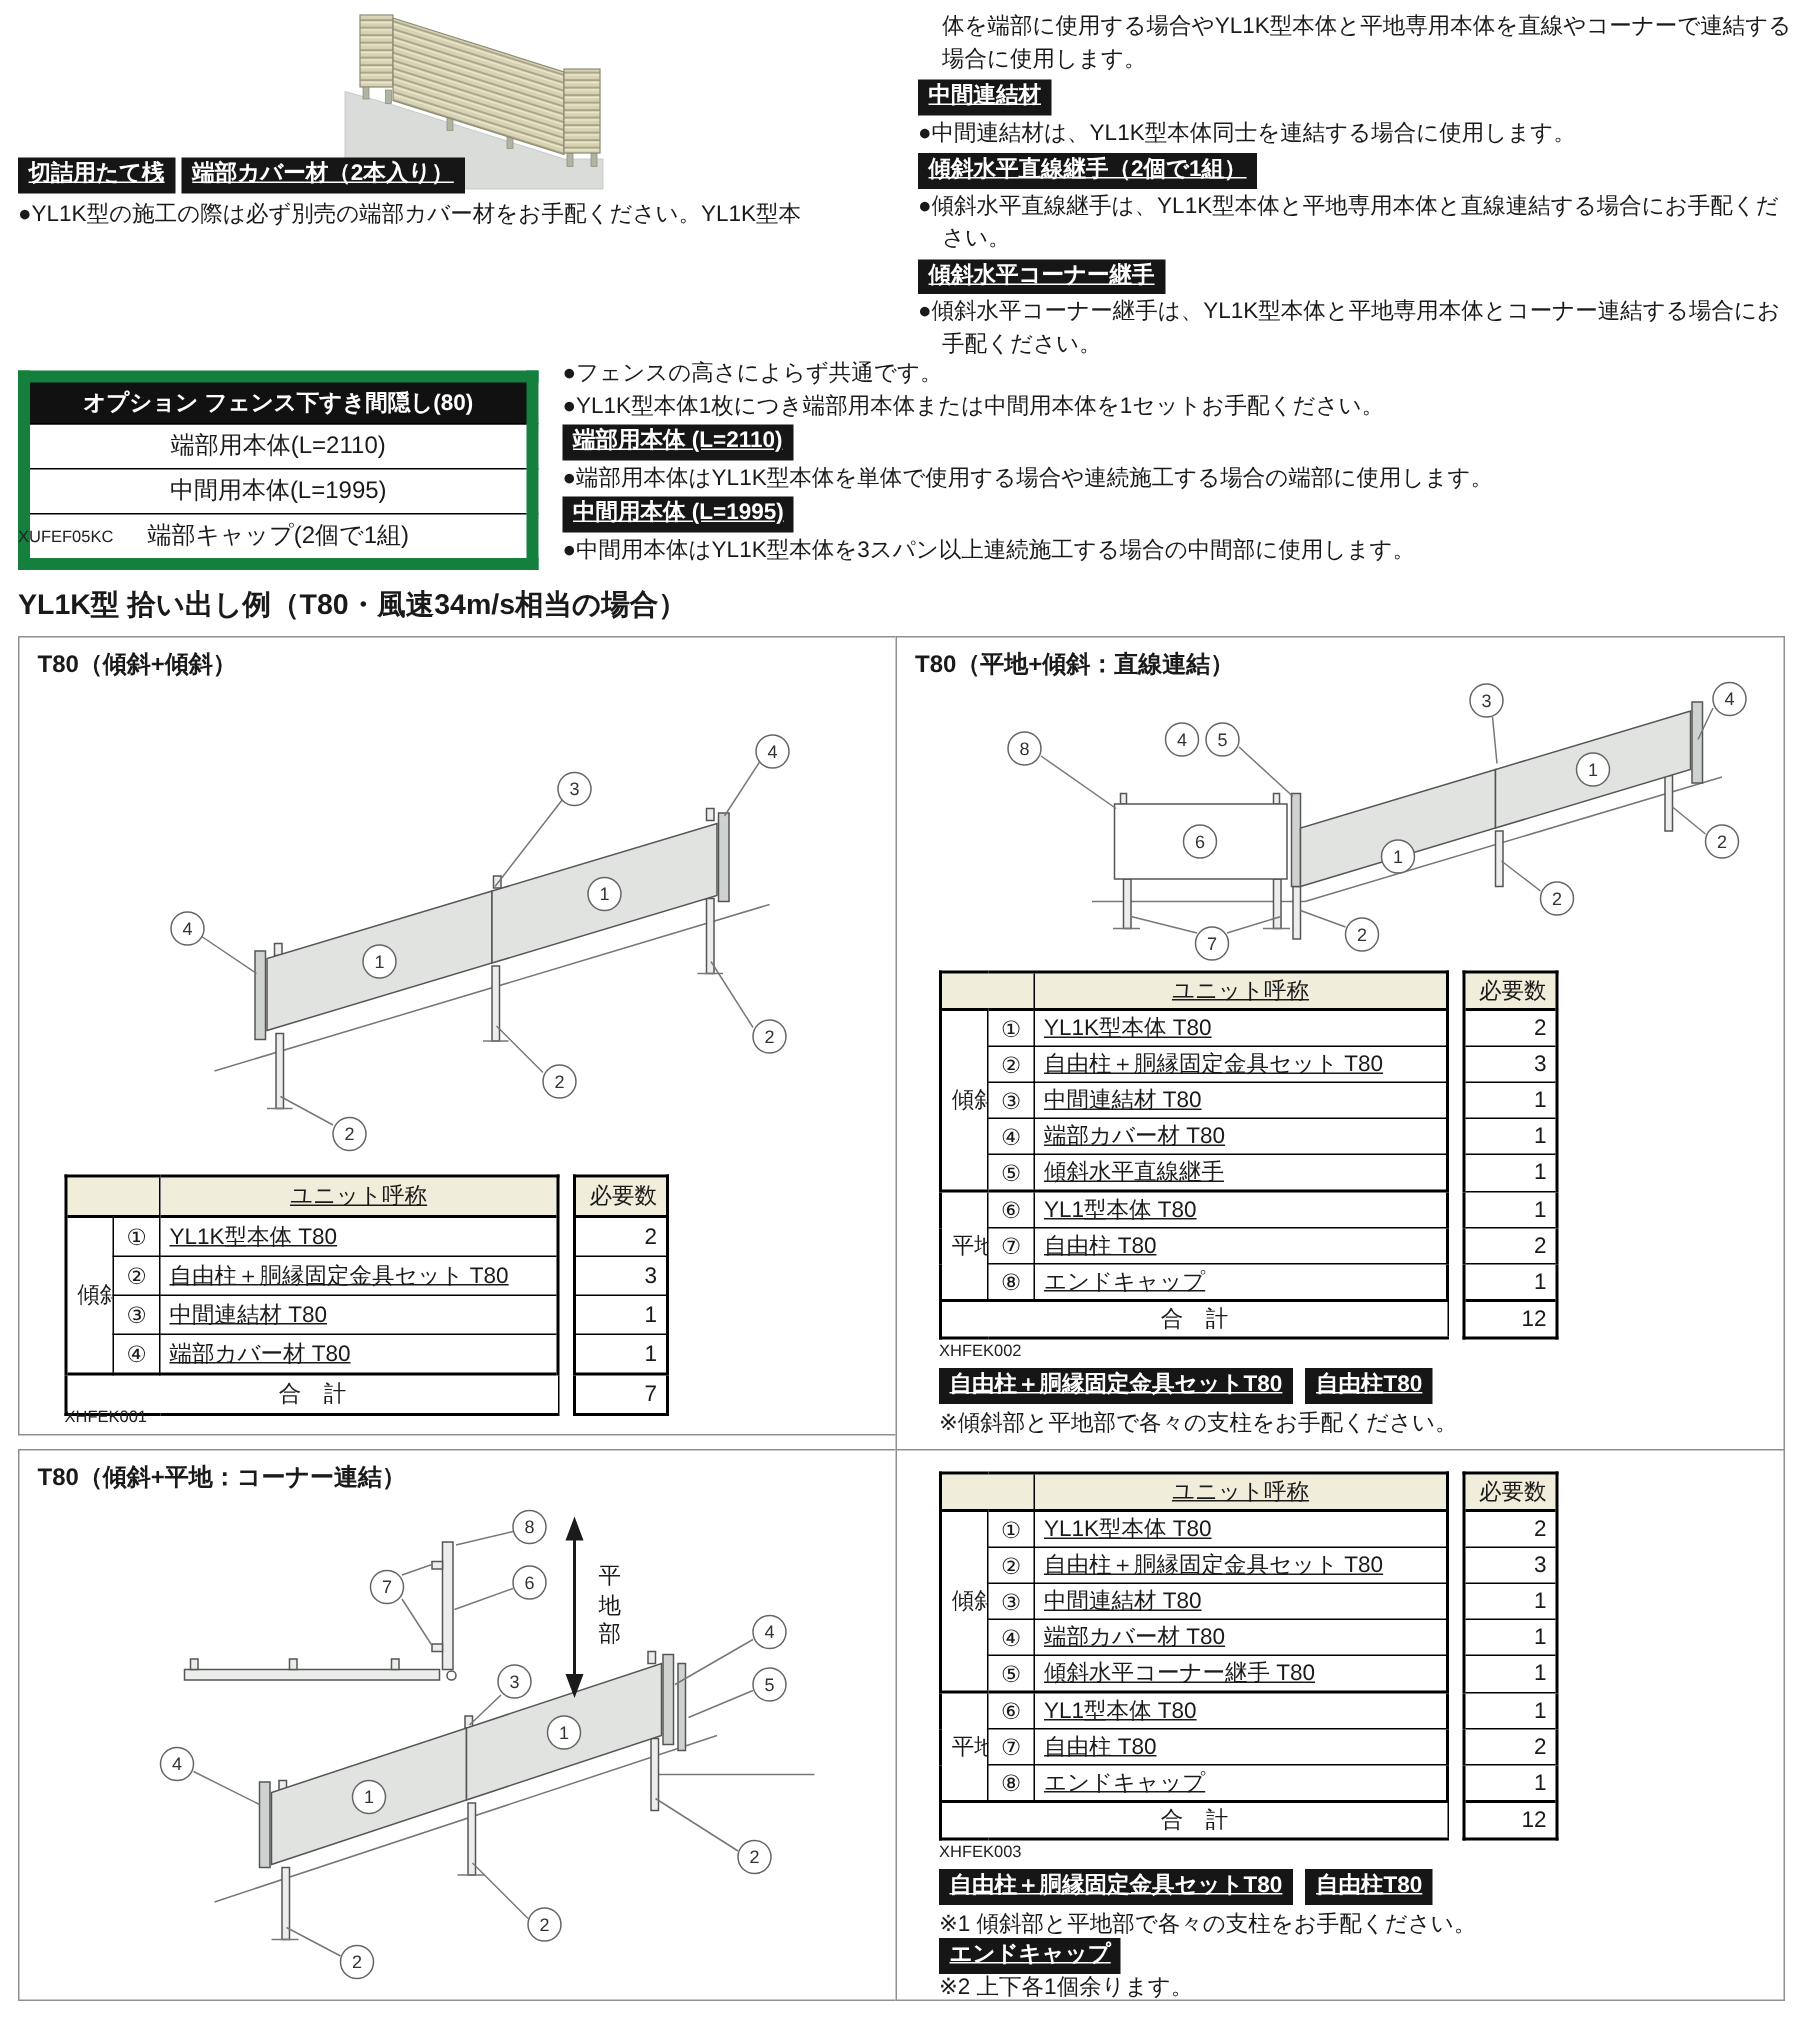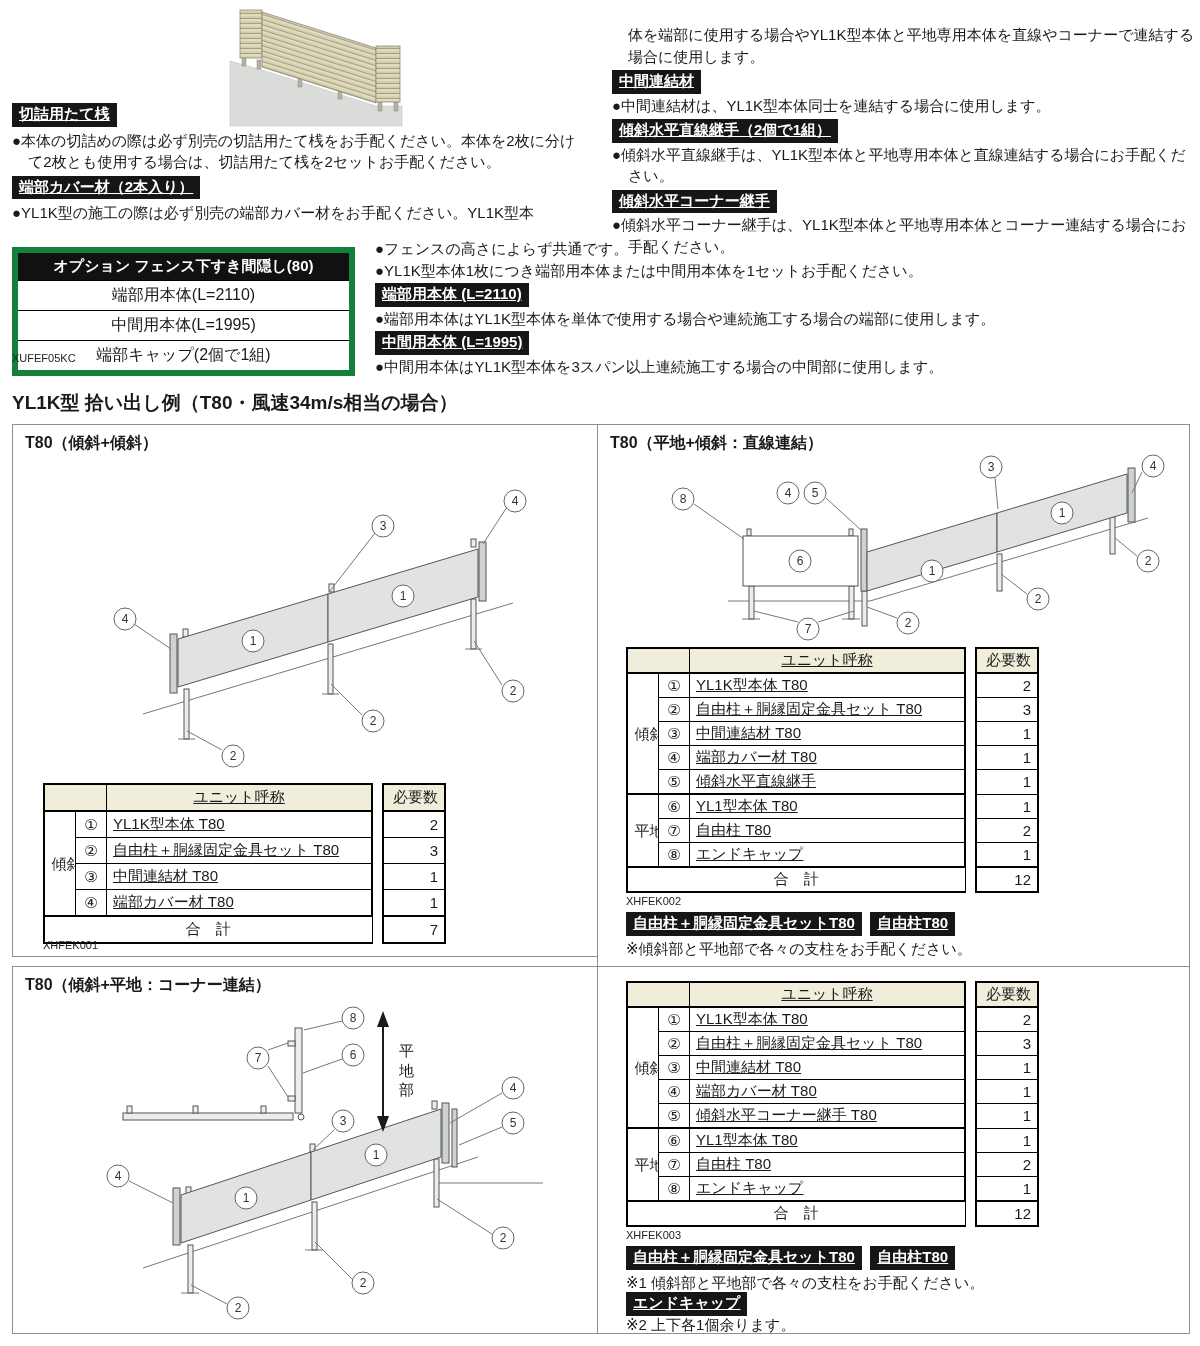--- a/index.html
+++ b/index.html
@@ -17,21 +17,21 @@
   }
   .bullet { font-size:15px; line-height:1.44; padding-left:16px; text-indent:-16px; }
   .plain  { font-size:15px; line-height:1.44; }
 
   .section-title { font-size:19px; font-weight:bold; }
 
   .qbox { position:absolute; border:1px solid #8f8f8f; background:#fff; }
   .qtitle { position:absolute; left:12px; top:8px; font-size:16px; font-weight:bold; }
 
   
-  .opt { border-collapse:collapse; border:6px solid #15803d; }
+  .opt { border-collapse:collapse; border:8px solid #15803d; }
   .opt th { background:#111; color:#fff; font-size:15px; font-weight:bold; padding:4px 8px; }
   .opt td { border:1px solid #000; text-align:center; font-size:16px; height:27px; width:329px; }
 
   
   .pt { border-collapse:collapse; font-size:15px; table-layout:fixed; }
   .pt td { border:1px solid #000; padding:0 6px; background:#fff; overflow:hidden; white-space:nowrap; }
   .pt td.hdr  { background:#f0edda; text-align:center; }
   .pt td.gap  { border:none; background:transparent; width:9px; padding:0; }
   .pt td.grp  { width:22px; padding:0 4px; border-left-width:2px; }
   .pt td.num  { width:26px; text-align:center; padding:0 2px; }
@@ -79,26 +79,25 @@
   </g>
   <g stroke="#8a8a74" stroke-width="0.8">
     <rect x="12" y="6" width="22" height="48" fill="url(#louv)"></rect>
     <polygon points="34,8 148,44 148,99 34,63" fill="url(#louvS)"></polygon>
     <rect x="148" y="42" width="24" height="56" fill="url(#louv)"></rect>
   </g>
 </svg>
 
 <div class="abs" style="left:12px;top:102px;width:568px">
   <span class="badge">切詰用たて桟</span>
-  <p class="bullet" style="margin-top:2px">●本体の切詰めの際は必ず別売の切詰用たて桟をお手配ください。本体を2枚に分けて2枚とも使用する場合は、切詰用たて桟を2セットお手配ください。</p>
   <span class="badge" style="margin-top:3px">端部カバー材（2本入り）</span>
   <p class="bullet" style="margin-top:2px">●YL1K型の施工の際は必ず別売の端部カバー材をお手配ください。YL1K型本</p>
 </div>
 
-<div class="abs" style="left:612px;top:24px;width:585px">
+<div class="abs" style="left:612px;top:7px;width:585px">
   <p class="plain" style="padding-left:16px">体を端部に使用する場合やYL1K型本体と平地専用本体を直線やコーナーで連結する場合に使用します。</p>
   <span class="badge" style="margin-top:3px">中間連結材</span>
   <p class="bullet">●中間連結材は、YL1K型本体同士を連結する場合に使用します。</p>
   <span class="badge" style="margin-top:3px">傾斜水平直線継手（2個で1組）</span>
   <p class="bullet">●傾斜水平直線継手は、YL1K型本体と平地専用本体と直線連結する場合にお手配ください。</p>
   <span class="badge" style="margin-top:3px">傾斜水平コーナー継手</span>
   <p class="bullet">●傾斜水平コーナー継手は、YL1K型本体と平地専用本体とコーナー連結する場合にお手配ください。</p>
 </div>
 
 <table class="opt abs" style="left:12px;top:247px">

